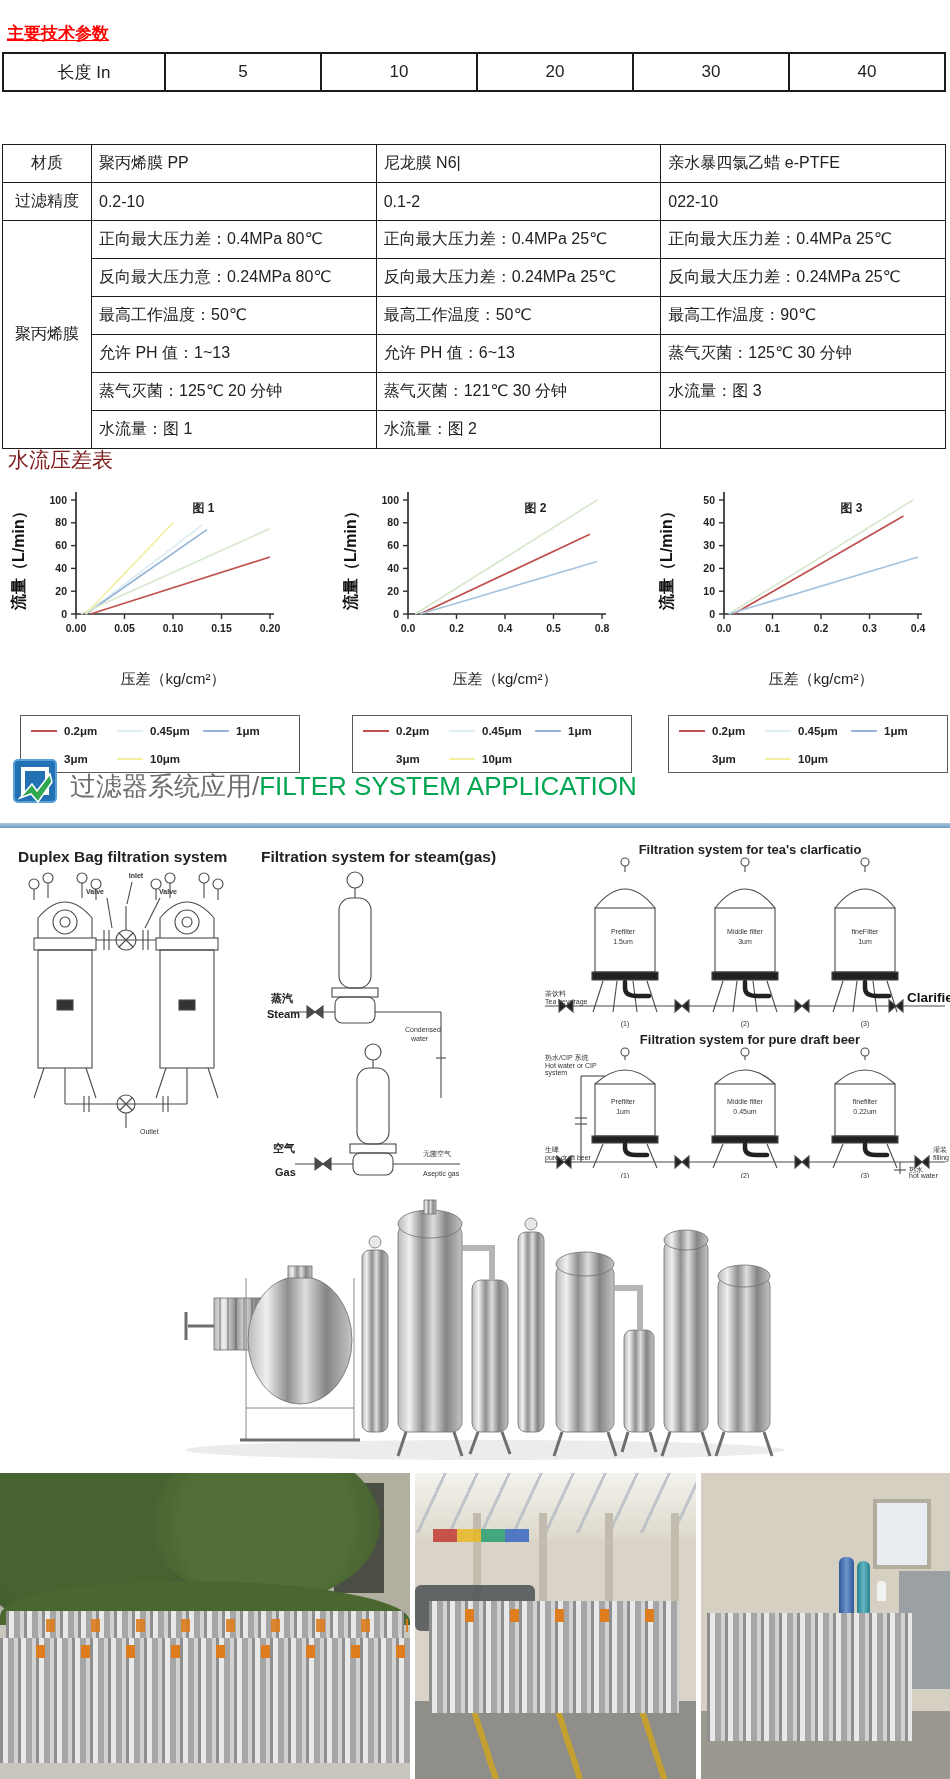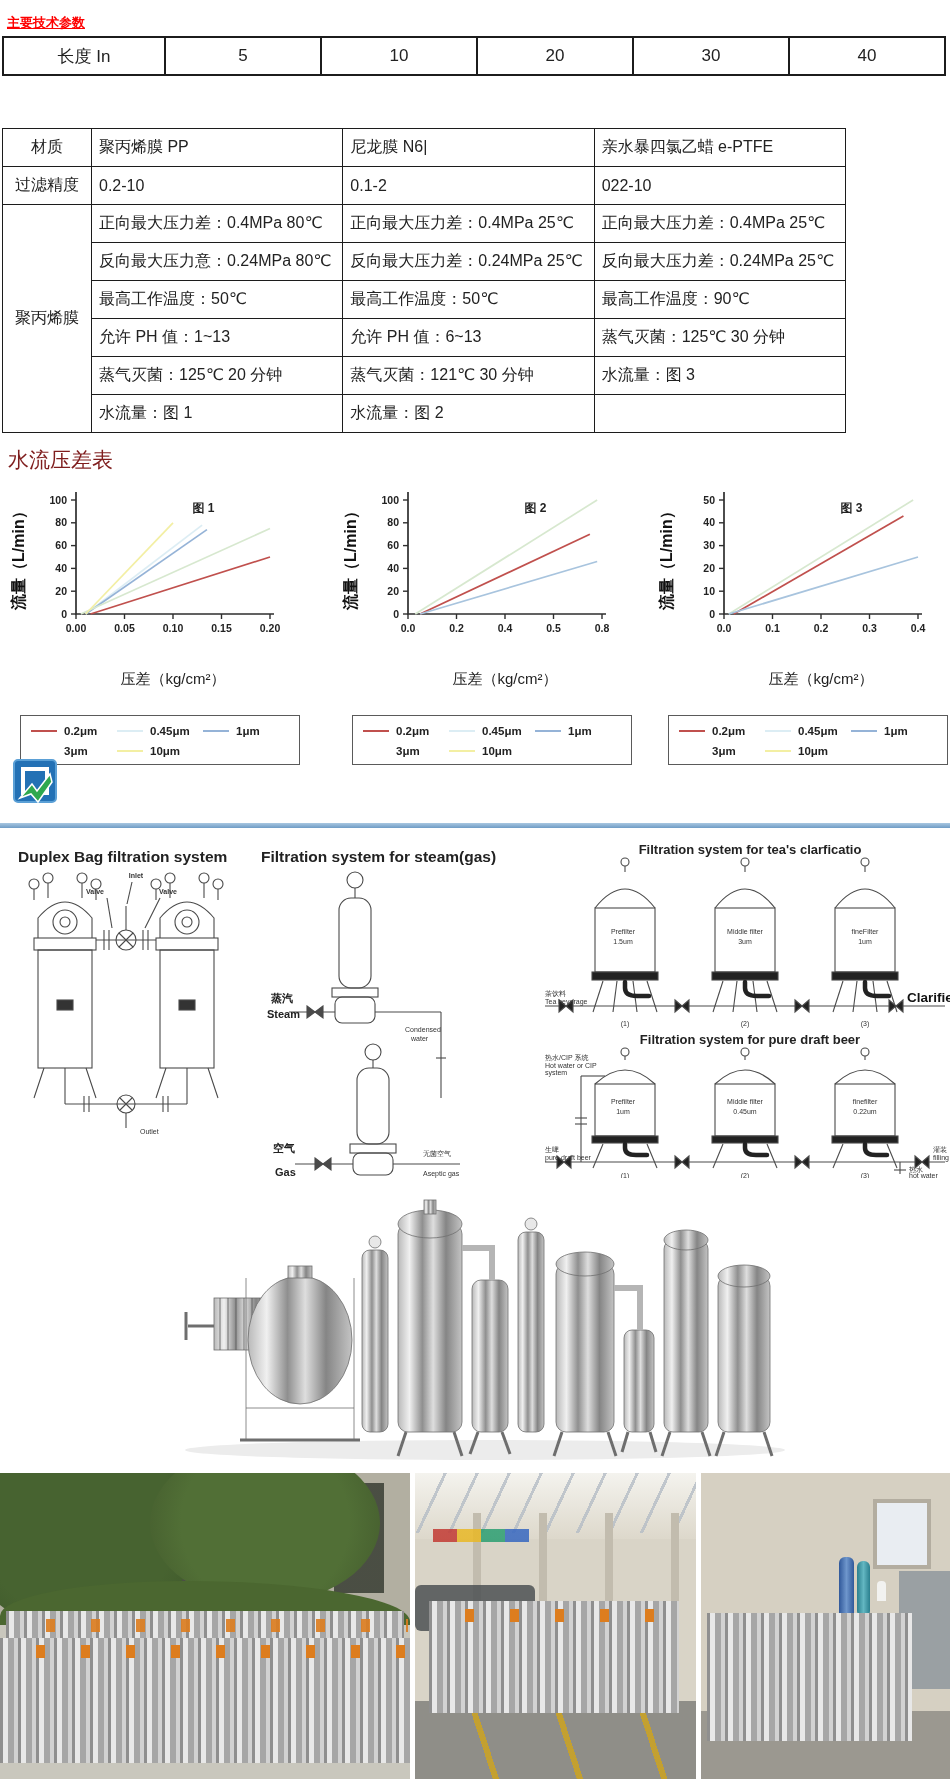--- a/index.html
+++ b/index.html
@@ -1,39 +1,39 @@
 <!DOCTYPE html>
 <html><head>
 <meta charset="utf-8">
 <style>
   html,body{margin:0;padding:0;background:#fff;}
   body{font-family:"Liberation Sans","DejaVu Sans",sans-serif;color:#2d2d2d;}
   #page{position:relative;width:950px;height:1779px;background:#fff;overflow:hidden;}
 
-  .red-title{position:absolute;left:7px;top:14px;font-size:13px;font-weight:bold;color:#fe0000;text-decoration:underline;}
-
-  table{border-collapse:collapse;table-layout:fixed;}
+  .red-title{position:absolute;left:7px;top:22px;font-size:17px;font-weight:bold;color:#fe0000;text-decoration:underline;}
+
+  table{border-collapse:collapse;table-layout:fixed;margin-top:16px;}
   #t1{position:absolute;left:2px;top:36px;width:944px;}
   #t1 td{border:2px solid #1c1c1c;text-align:center;font-size:17px;height:34px;color:#222;}
   #t1 td.lbl{width:158px;}
-  #t2{position:absolute;left:2px;top:128px;width:844px;}
+  #t2{position:absolute;left:2px;top:128px;width:944px;}
   #t2 th,#t2 td{border:1.8px solid #1c1c1c;font-size:16px;color:#222;height:37px;padding:0 7px;text-align:left;font-weight:normal;vertical-align:middle;}
   #t2 th{width:84px;text-align:center;padding:0 2px;}
 
   .sec2-title{position:absolute;left:8px;top:446px;font-size:21px;color:#7f1d1d;}
 
   .chart-col{position:absolute;top:486px;width:300px;}
   .chart-col.c0{left:8px;}
   .chart-col.c1{left:340px;}
   .chart-col.c2{left:656px;}
   svg.chart{display:block;width:300px;height:170px;}
   .xlabel{width:300px;padding-left:30px;box-sizing:border-box;text-align:center;font-size:15px;color:#1d1d1d;margin-top:14px;}
   .legend{margin:26px 8px 0 12px;border:1.3px solid #5a5a5a;padding:9px 10px 7px 10px;background:#fff;}
   .lrow{display:flex;}
-  .lrow+.lrow{margin-top:8px;}
+  .lrow+.lrow{margin-top:16px;}
   .litem{flex:1;display:flex;align-items:center;font-size:11.5px;font-weight:bold;color:#222;}
   .sw{display:inline-block;width:26px;height:2px;margin-right:7px;flex:none;}
   .sw.hid{visibility:hidden;}
 
   .app-header{position:absolute;left:0;top:757px;width:950px;height:64px;}
   .app-logo{position:absolute;left:12px;top:1px;}
   .app-title{position:absolute;left:70px;top:12px;font-size:26px;white-space:nowrap;}
   .app-title .zh{color:#6d6d6d;}
   .app-title .en{color:#00a651;}
   .divider{position:absolute;left:0;top:823px;width:950px;height:5px;background:linear-gradient(#a9c7e1,#6f9cc5);}
@@ -341,20 +341,23 @@
   </div>
 
   <div class="app-header">
     <svg class="app-logo" width="50" height="52" viewBox="0 0 50 52">
       <rect x="2" y="2" width="42" height="42" rx="4" fill="#2371b5"></rect>
       <rect x="2" y="2" width="42" height="42" rx="4" fill="none" stroke="#5ba0d6" stroke-width="2"></rect>
       <rect x="9" y="9" width="28" height="28" fill="#fff"></rect>
       <rect x="13" y="13" width="20" height="20" fill="#2371b5"></rect>
       <path d="M8 40 L20 26 L25 33 L38 16 L40 24 L26 44 L19 36 Z" fill="#2fa84f" stroke="#fff" stroke-width="1.5"></path>
     </svg>
+    <div class="app-title">
+      <span class="zh">过滤器系统应用/</span><span class="en">FILTER SYSTEM APPLICATION</span>
+    </div>
   </div>
   <div class="divider"></div>
 
   <svg class="diagrams" viewBox="0 0 950 342">
 
     <g transform="translate(10,6)">
       <text class="dtitle" x="8" y="20">Duplex Bag filtration system</text>
       <g class="dline">
 
         <circle cx="24" cy="42" r="5"></circle>

